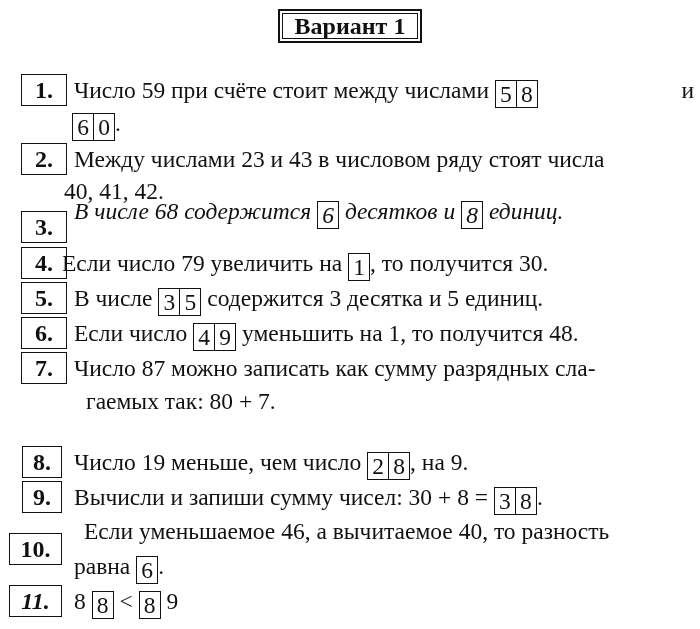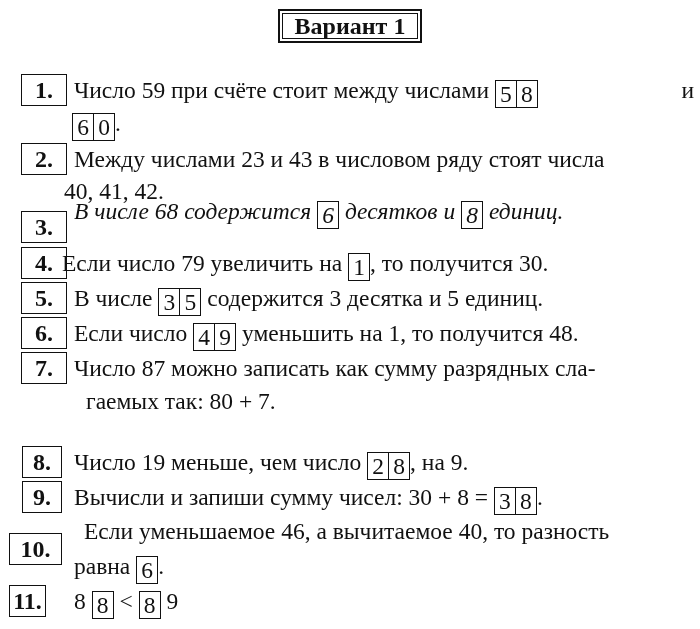--- a/index.html
+++ b/index.html
@@ -93,20 +93,20 @@
 </div>
 
 <div class="num" style="left:9px;top:515px;width:53px;margin-top:18px;">10.</div>
 <div class="row" style="left:84px;top:516px;">Если уменьшаемое 46, а вычитаемое 40, то разность</div>
 <div class="row" style="left:74px;top:551px;">
   <span>равна </span><span class="box">
       <span>6</span>
     </span><span>.</span>
 </div>
 
-<div class="num" style="left:9px;top:585px;width:37px;">11.</div>
+<div class="num" style="left:9px;top:585px;width:53px;font-style:italic;">11.</div>
 <div class="row" style="left:74px;top:586px;">
   <span>8 </span><span class="box">
       <span>8</span>
     </span><span> &lt; </span><span class="box">
       <span>8</span>
     </span><span> 9</span>
 </div>
 
 </body></html>

